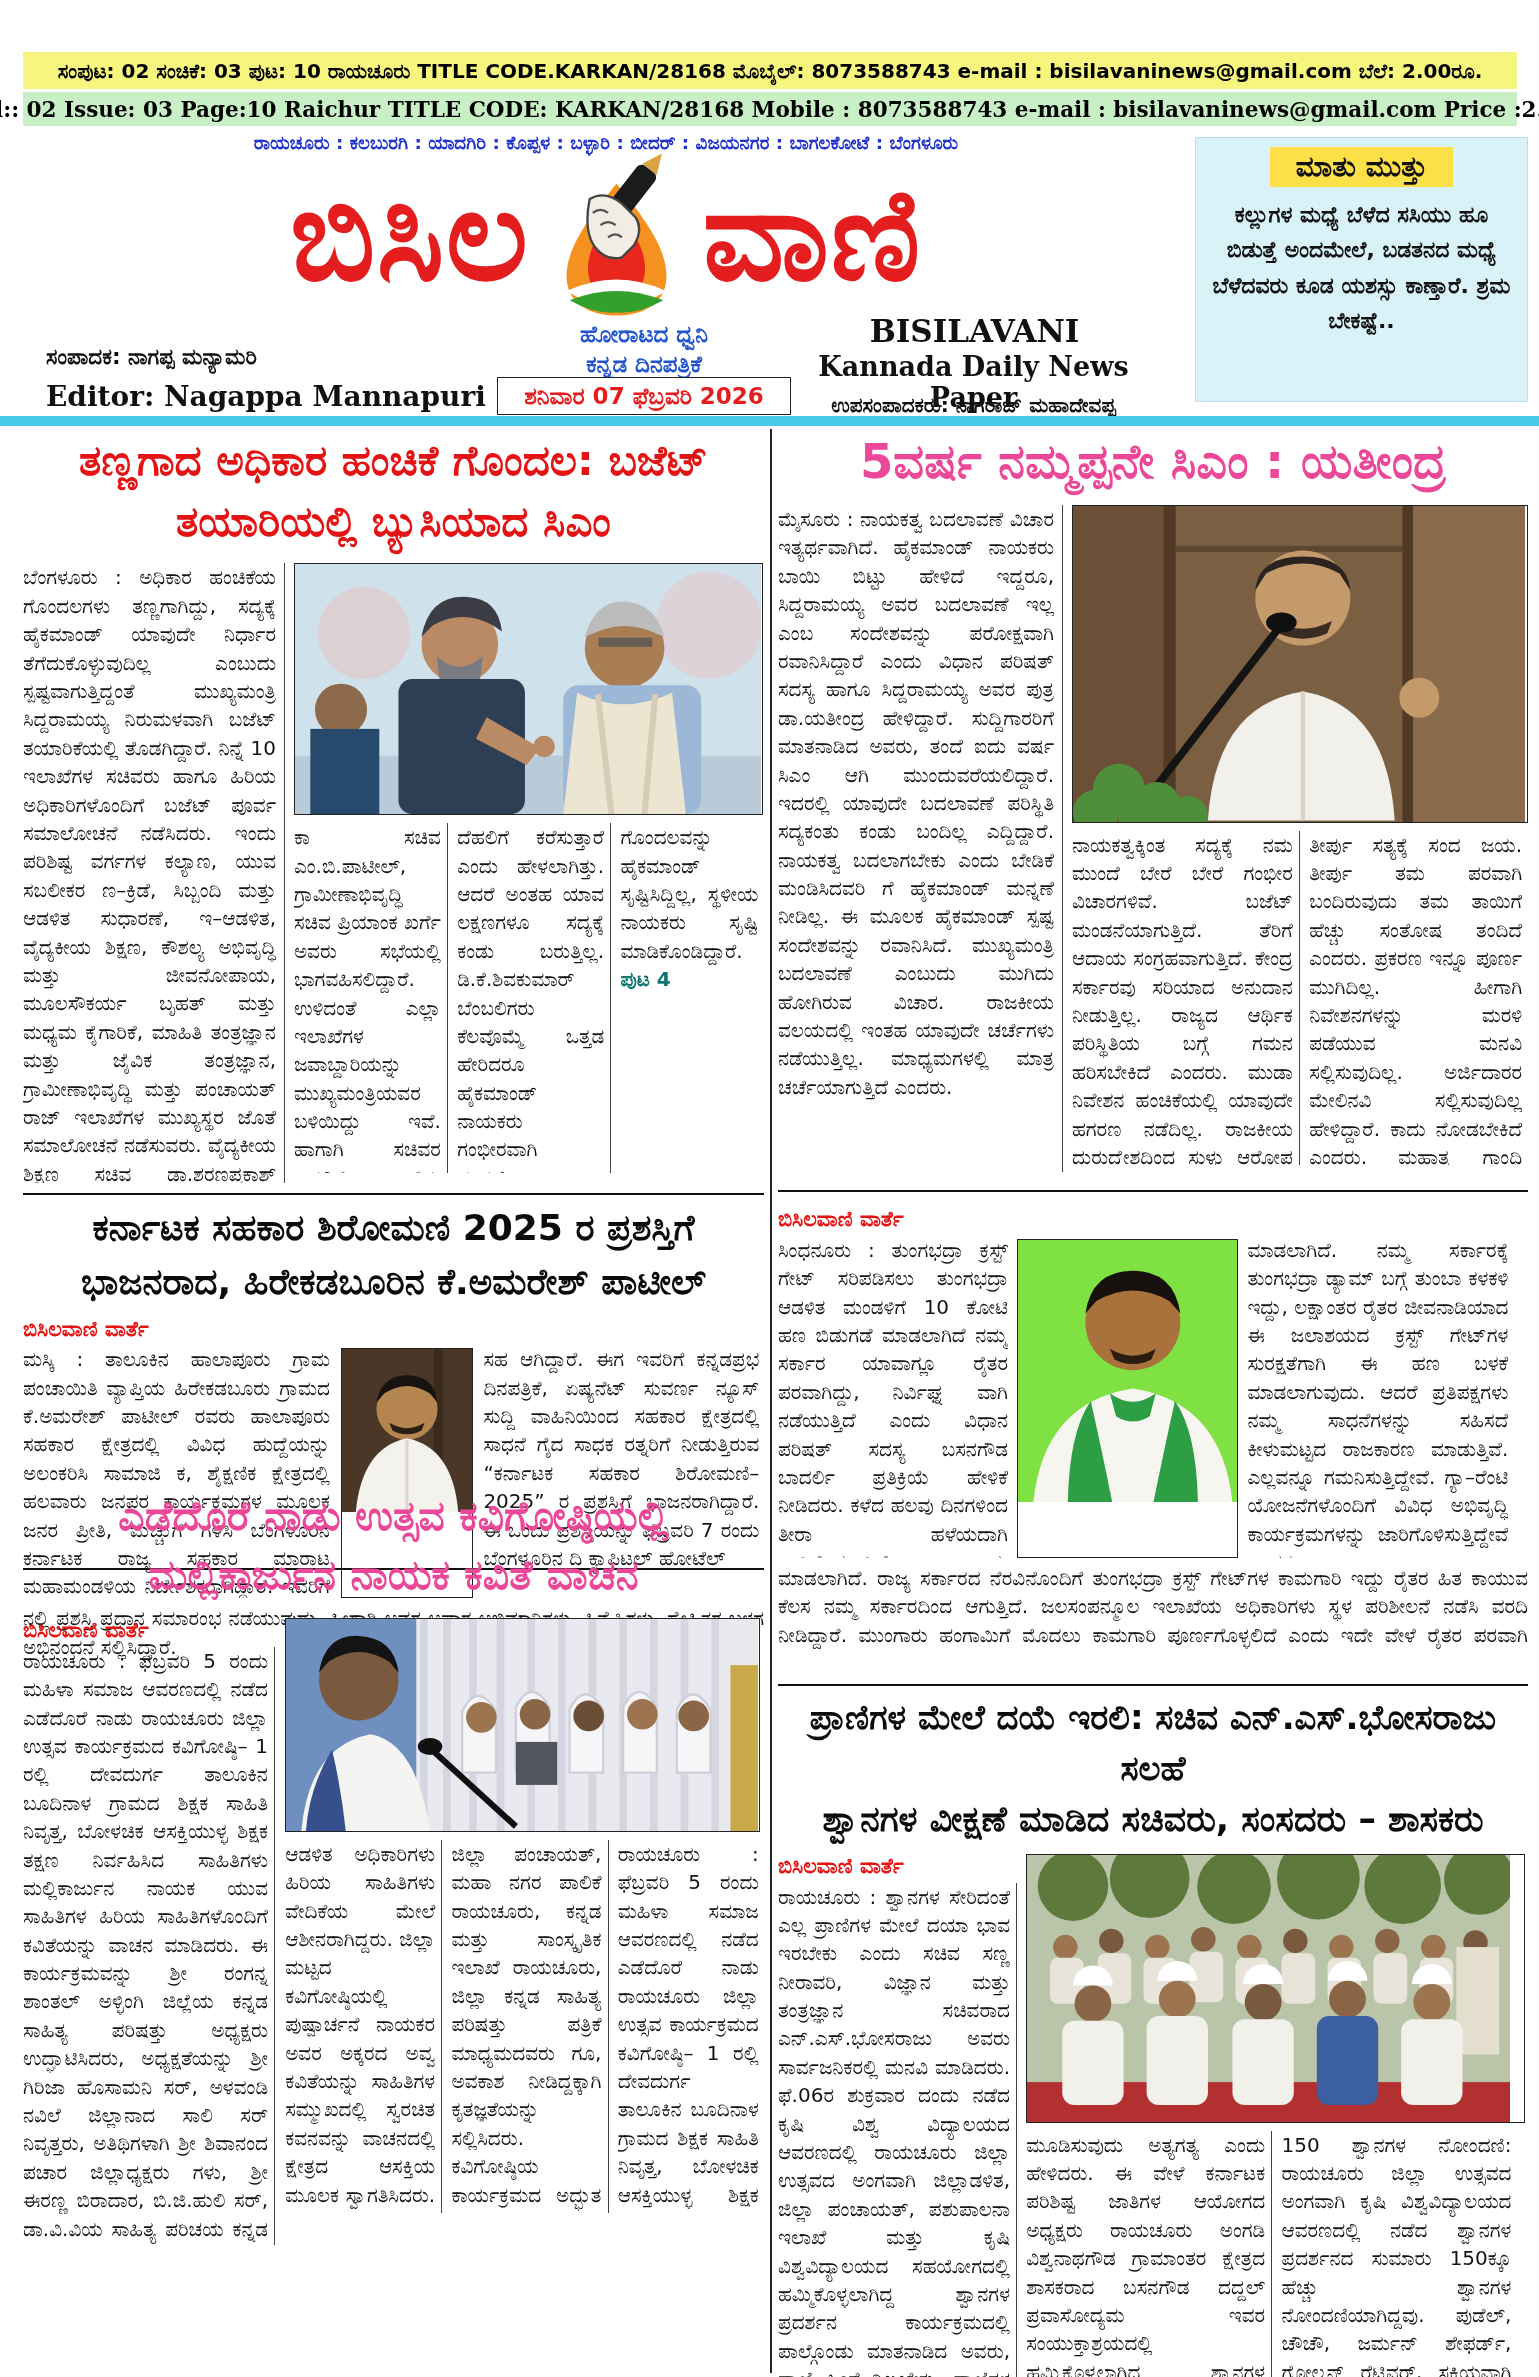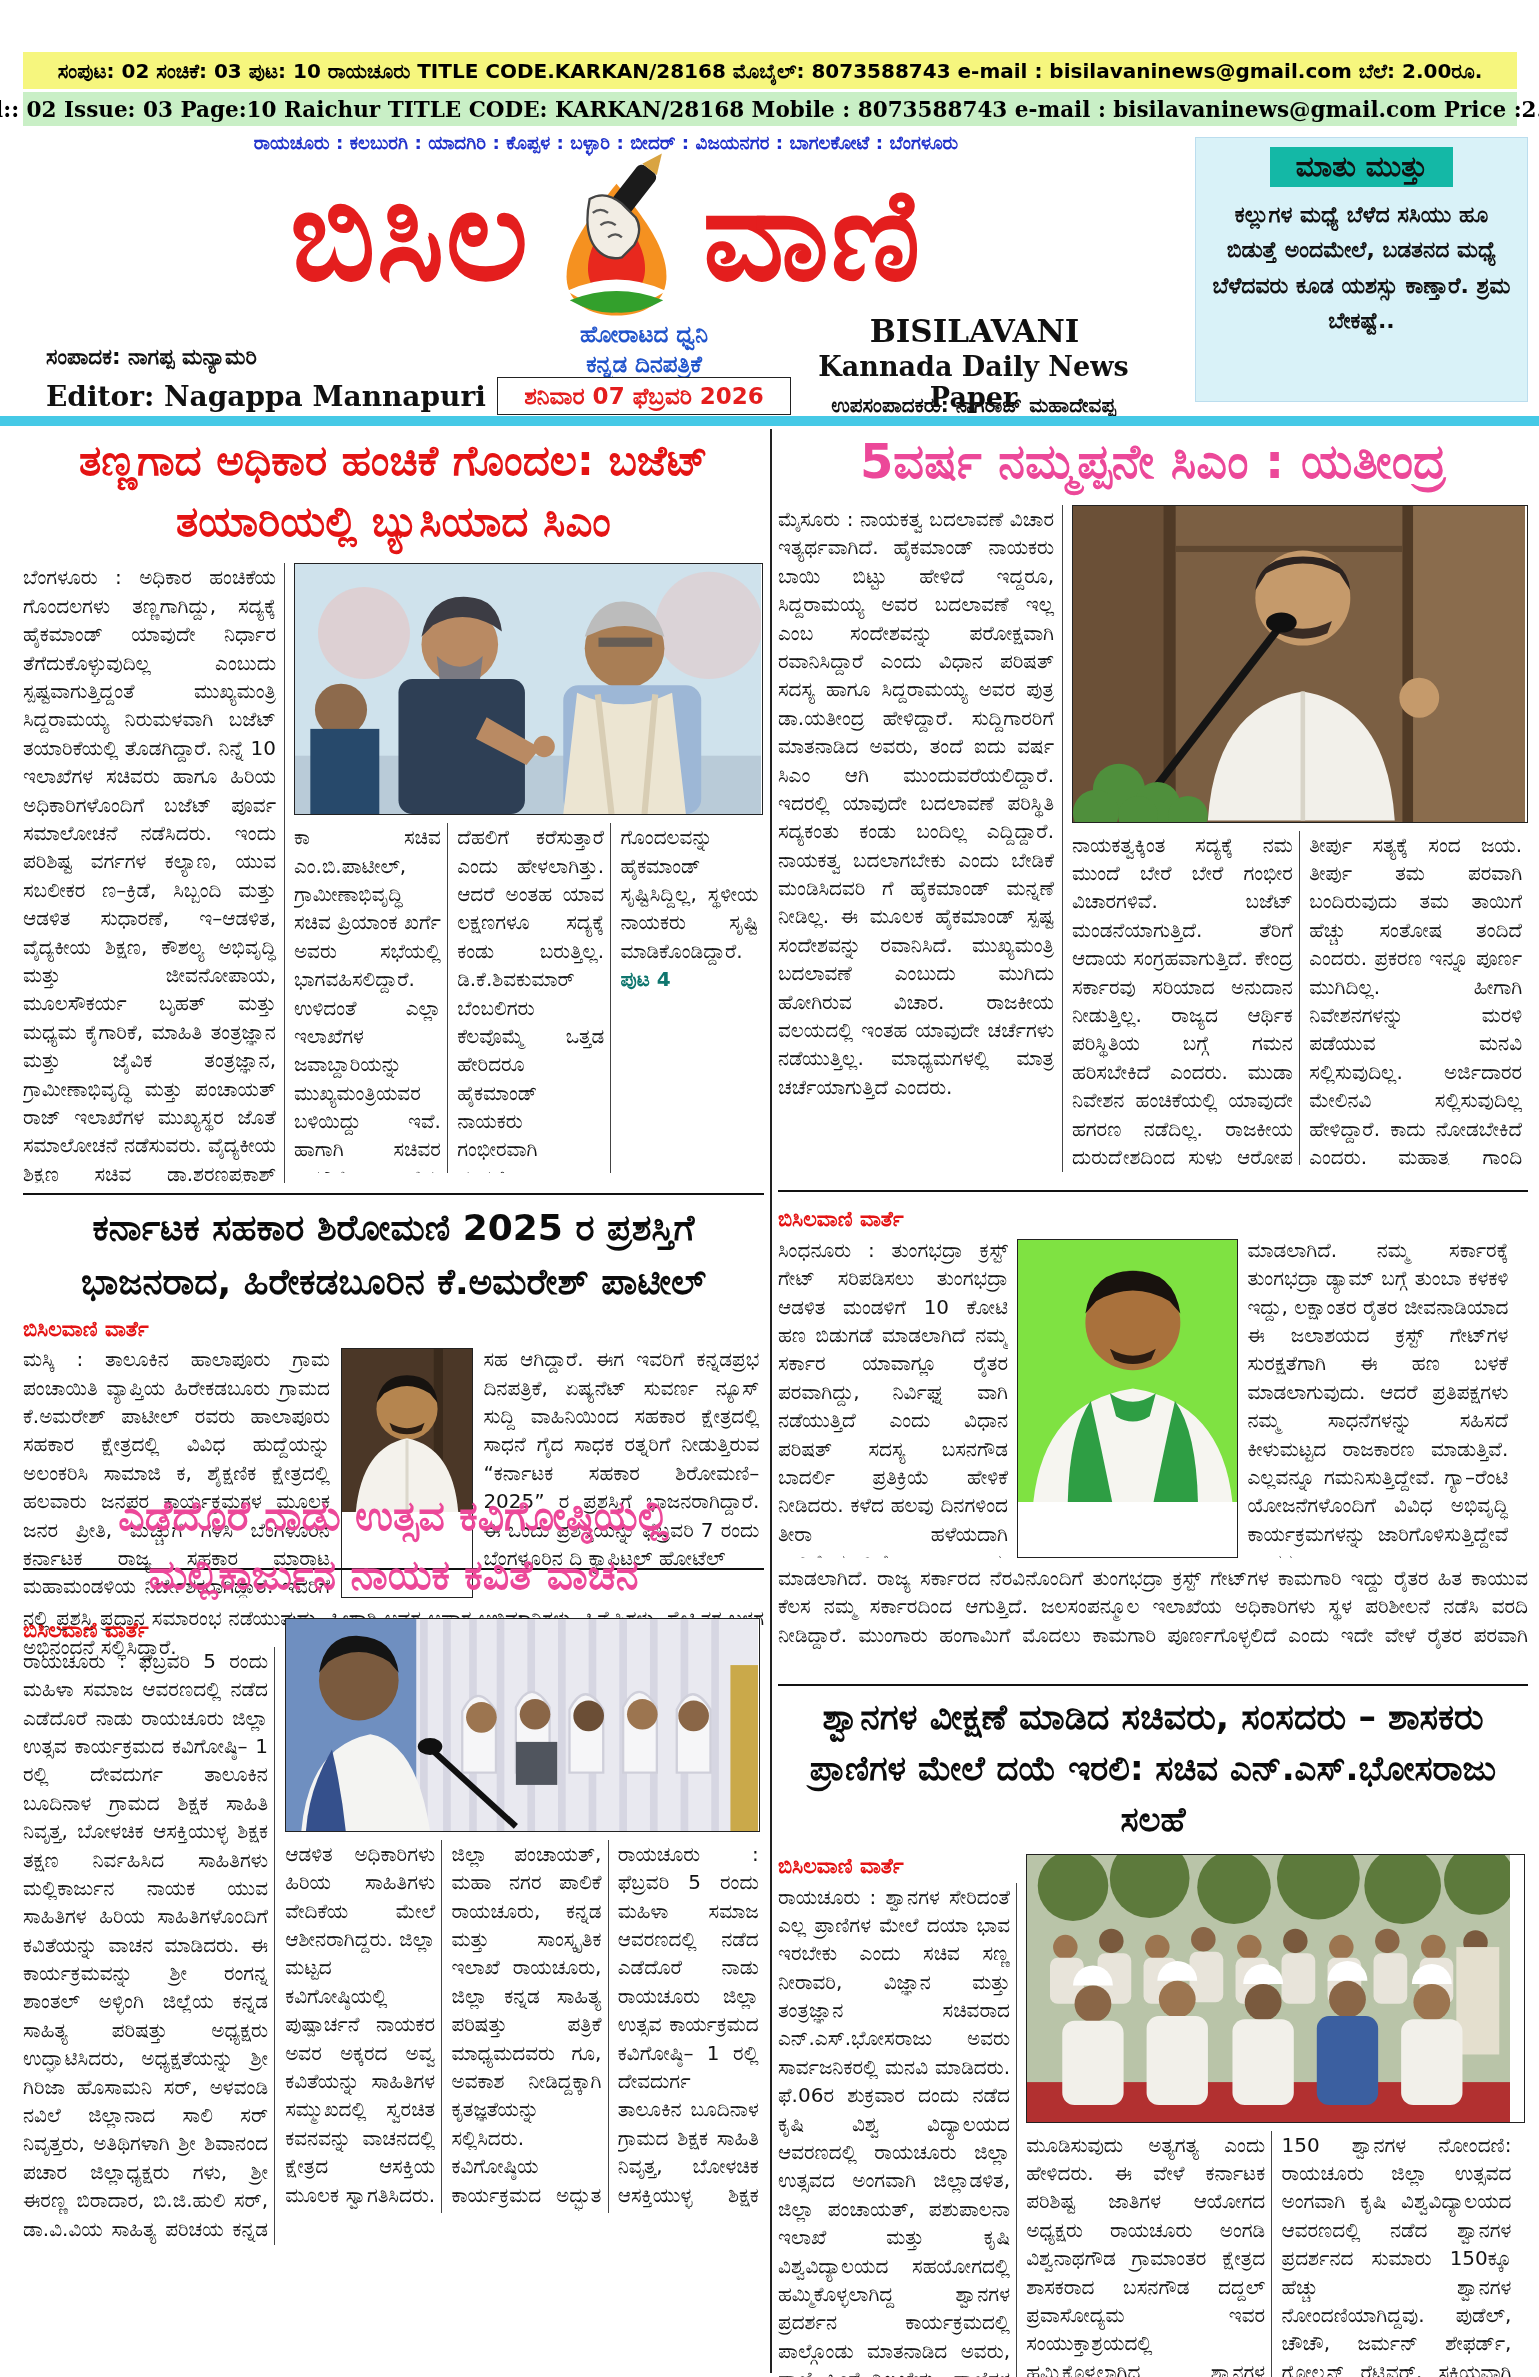--- a/index.html
+++ b/index.html
@@ -13,21 +13,21 @@
   .logo-row{top:153px;left:23px;width:1166px;height:165px;display:flex;align-items:center;justify-content:center;gap:6.1px;}
   .logo-text{color:#e41e1e;font-weight:800;font-size:127px;line-height:1;letter-spacing:1.5px;}
   .center-tag{left:506px;width:276px;text-align:center;color:#2255cc;font-weight:bold;font-size:23px;}
   .date-box{top:377px;left:497px;width:294px;text-align:center;border:1.5px solid #222;color:#e41e1e;font-weight:bold;font-size:23px;padding:4.6px 0;box-sizing:border-box;background:#fff;}
   .editor-kn{top:344px;left:46px;font-weight:bold;font-size:21.5px;}
   .editor-en{top:380px;left:46px;font-weight:bold;font-size:28px;font-family:"DejaVu Serif",serif;}
   .name-en{top:313px;left:798px;width:353px;text-align:center;font-family:"DejaVu Serif",serif;font-weight:bold;font-size:31px;}
   .sub-en{top:351px;left:782px;width:383px;text-align:center;font-family:"DejaVu Serif",serif;font-weight:bold;font-size:27px;}
   .subed{top:393px;left:782px;width:383px;text-align:center;font-weight:bold;font-size:20px;}
   .quote-box{top:137px;left:1195px;width:333px;height:265px;background:#d9f2f8;border:0.8px solid #bde;padding:7.7px 10.7px;box-sizing:border-box;text-align:center;}
-  .quote-title{background:#14b8a6;display:inline-block;padding:3.1px 26px;font-weight:bold;font-size:28px;margin-top:1.5px;}
+  .quote-title{background:#fde047;display:inline-block;padding:3.1px 26px;font-weight:bold;font-size:28px;margin-top:1.5px;}
   .quote-text{margin-top:9.2px;font-weight:bold;font-size:22px;line-height:1.62;}
   .cyan-rule{top:416px;left:0;width:1540px;height:10px;background:#45c9e6;}
   .vrule{width:1.5px;background:#222;}
   .hrule{height:2.3px;background:#111;}
   .headline-red{color:#e41414;font-weight:800;text-align:center;}
   .headline-blue{color:#ec4899;font-weight:800;text-align:center;}
   .headline-black{color:#0c0c0c;font-weight:800;text-align:center;}
   .byline{color:#e41414;font-weight:bold;font-size:21px;}
   .col{font-size:20px;line-height:1.42;text-align:justify;overflow:hidden;color:#141414;}
   .cont-tag{color:#0f766e;font-weight:800;}
@@ -286,22 +286,22 @@
           </div>
           <div class="col" style="width:141px;height:373px;">
             <span>ರಾಯಚೂರು : ಫೆಬ್ರವರಿ 5 ರಂದು ಮಹಿಳಾ ಸಮಾಜ ಆವರಣದಲ್ಲಿ ನಡೆದ ಎಡೆದೊರೆ ನಾಡು ರಾಯಚೂರು ಜಿಲ್ಲಾ ಉತ್ಸವ ಕಾರ್ಯಕ್ರಮದ ಕವಿಗೋಷ್ಠಿ– 1 ರಲ್ಲಿ ದೇವದುರ್ಗ ತಾಲೂಕಿನ ಬೂದಿನಾಳ ಗ್ರಾಮದ ಶಿಕ್ಷಕ ಸಾಹಿತಿ ನಿವೃತ್ತ, ಬೋಳಚಿಕ ಆಸಕ್ತಿಯುಳ್ಳ ಶಿಕ್ಷಕ ತಕ್ಷಣ ನಿರ್ವಹಿಸಿದ ಸಾಹಿತಿಗಳು ಮಲ್ಲಿಕಾರ್ಜುನ ನಾಯಕ ಯುವ ಸಾಹಿತಿಗಳ ಹಿರಿಯ ಸಾಹಿತಿಗಳೊಂದಿಗೆ ಕವಿತೆಯನ್ನು ವಾಚನ ಮಾಡಿದರು.  ಈ ಕಾರ್ಯಕ್ರಮವನ್ನು ಶ್ರೀ ರಂಗನ್ನ ಶಾಂತಲ್ ಅಳ್ಳಿಂಗಿ ಜಿಲ್ಲೆಯ ಕನ್ನಡ ಸಾಹಿತ್ಯ ಪರಿಷತ್ತು ಅಧ್ಯಕ್ಷರು ಉದ್ಘಾಟಿಸಿದರು, ಅಧ್ಯಕ್ಷತೆಯನ್ನು ಶ್ರೀ ಗಿರಿಜಾ ಹೊಸಾಮನಿ ಸರ್, ಅಳವಂಡಿ ನವಿಲೆ ಜಿಲ್ಲಾನಾದ ಸಾಲಿ ಸರ್ ನಿವೃತ್ತರು, ಅತಿಥಿಗಳಾಗಿ ಶ್ರೀ ಶಿವಾನಂದ ಪಚಾರ ಜಿಲ್ಲಾಧ್ಯಕ್ಷರು ಗಳು, ಶ್ರೀ ಈರಣ್ಣ ಬಿರಾದಾರ, ಬಿ.ಜಿ.ಹುಲಿ ಸರ್, ಡಾ.ವಿ.ವಿಯ ಸಾಹಿತ್ಯ ಪರಿಚಯ ಕನ್ನಡ ಸಾಹಿತ್ಯ ಪರಿಷತ್ತು ಅಧ್ಯಕ್ಷರು, ಎಚ್ ಎಫ್ ಮನ್ವಿ ಸರ್, ಜಿಲ್ಲಾ</span>
           </div>
         </div>
       </div>
     </div>
   </div>
 
   <div class="abs" style="left:778px;top:1692px;width:750px;">
+    <div class="headline-black" style="font-size:34px;line-height:1.5;">ಪ್ರಾಣಿಗಳ ಮೇಲೆ ದಯೆ ಇರಲಿ: ಸಚಿವ ಎನ್.ಎಸ್.ಭೋಸರಾಜು ಸಲಹೆ</div>
     <div class="headline-black" style="font-size:35px;line-height:1.45;">ಶ್ವಾನಗಳ ವೀಕ್ಷಣೆ ಮಾಡಿದ ಸಚಿವರು, ಸಂಸದರು – ಶಾಸಕರು</div>
-    <div class="headline-black" style="font-size:34px;line-height:1.5;">ಪ್ರಾಣಿಗಳ ಮೇಲೆ ದಯೆ ಇರಲಿ: ಸಚಿವ ಎನ್.ಎಸ್.ಭೋಸರಾಜು ಸಲಹೆ</div>
     <div class="flexrow" style="margin-top:9.2px;gap:9.2px;">
       <div style="width:239px;">
         <div class="byline">ಬಿಸಿಲವಾಣಿ ವಾರ್ತೆ</div>
         <div class="col" style="width:232px;height:537px;margin-top:4.6px;border-right:0.8px solid #444;padding-right:6.1px;">
           <span>ರಾಯಚೂರು : ಶ್ವಾನಗಳ ಸೇರಿದಂತೆ ಎಲ್ಲ ಪ್ರಾಣಿಗಳ ಮೇಲೆ ದಯಾ ಭಾವ ಇರಬೇಕು ಎಂದು ಸಚಿವ ಸಣ್ಣ ನೀರಾವರಿ, ವಿಜ್ಞಾನ ಮತ್ತು ತಂತ್ರಜ್ಞಾನ ಸಚಿವರಾದ ಎನ್.ಎಸ್.ಭೋಸರಾಜು ಅವರು ಸಾರ್ವಜನಿಕರಲ್ಲಿ ಮನವಿ ಮಾಡಿದರು.  ಫೆ.06ರ ಶುಕ್ರವಾರ ದಂದು ನಡೆದ ಕೃಷಿ ವಿಶ್ವ ವಿದ್ಯಾಲಯದ ಆವರಣದಲ್ಲಿ ರಾಯಚೂರು ಜಿಲ್ಲಾ ಉತ್ಸವದ ಅಂಗವಾಗಿ ಜಿಲ್ಲಾಡಳಿತ, ಜಿಲ್ಲಾ ಪಂಚಾಯತ್, ಪಶುಪಾಲನಾ ಇಲಾಖೆ ಮತ್ತು ಕೃಷಿ ವಿಶ್ವವಿದ್ಯಾಲಯದ ಸಹಯೋಗದಲ್ಲಿ ಹಮ್ಮಿಕೊಳ್ಳಲಾಗಿದ್ದ ಶ್ವಾನಗಳ ಪ್ರದರ್ಶನ ಕಾರ್ಯಕ್ರಮದಲ್ಲಿ ಪಾಲ್ಗೊಂಡು ಮಾತನಾಡಿದ ಅವರು, ಪ್ರಾಣಿ ಹಿಂಸೆ ನಿಲ್ಲಬೇಕು, ಪ್ರಾಣಿಗಳ ಮೇಲೆ ಕಾಳಜಿ ಮೂಡಿಸಬೇಕು ಎಂದರು.</span>
         </div>
       </div>
       <div style="width:499px;">
         <span class="photo">
           <svg width="483" height="267" viewBox="0 0 630 348" preserveAspectRatio="none">

